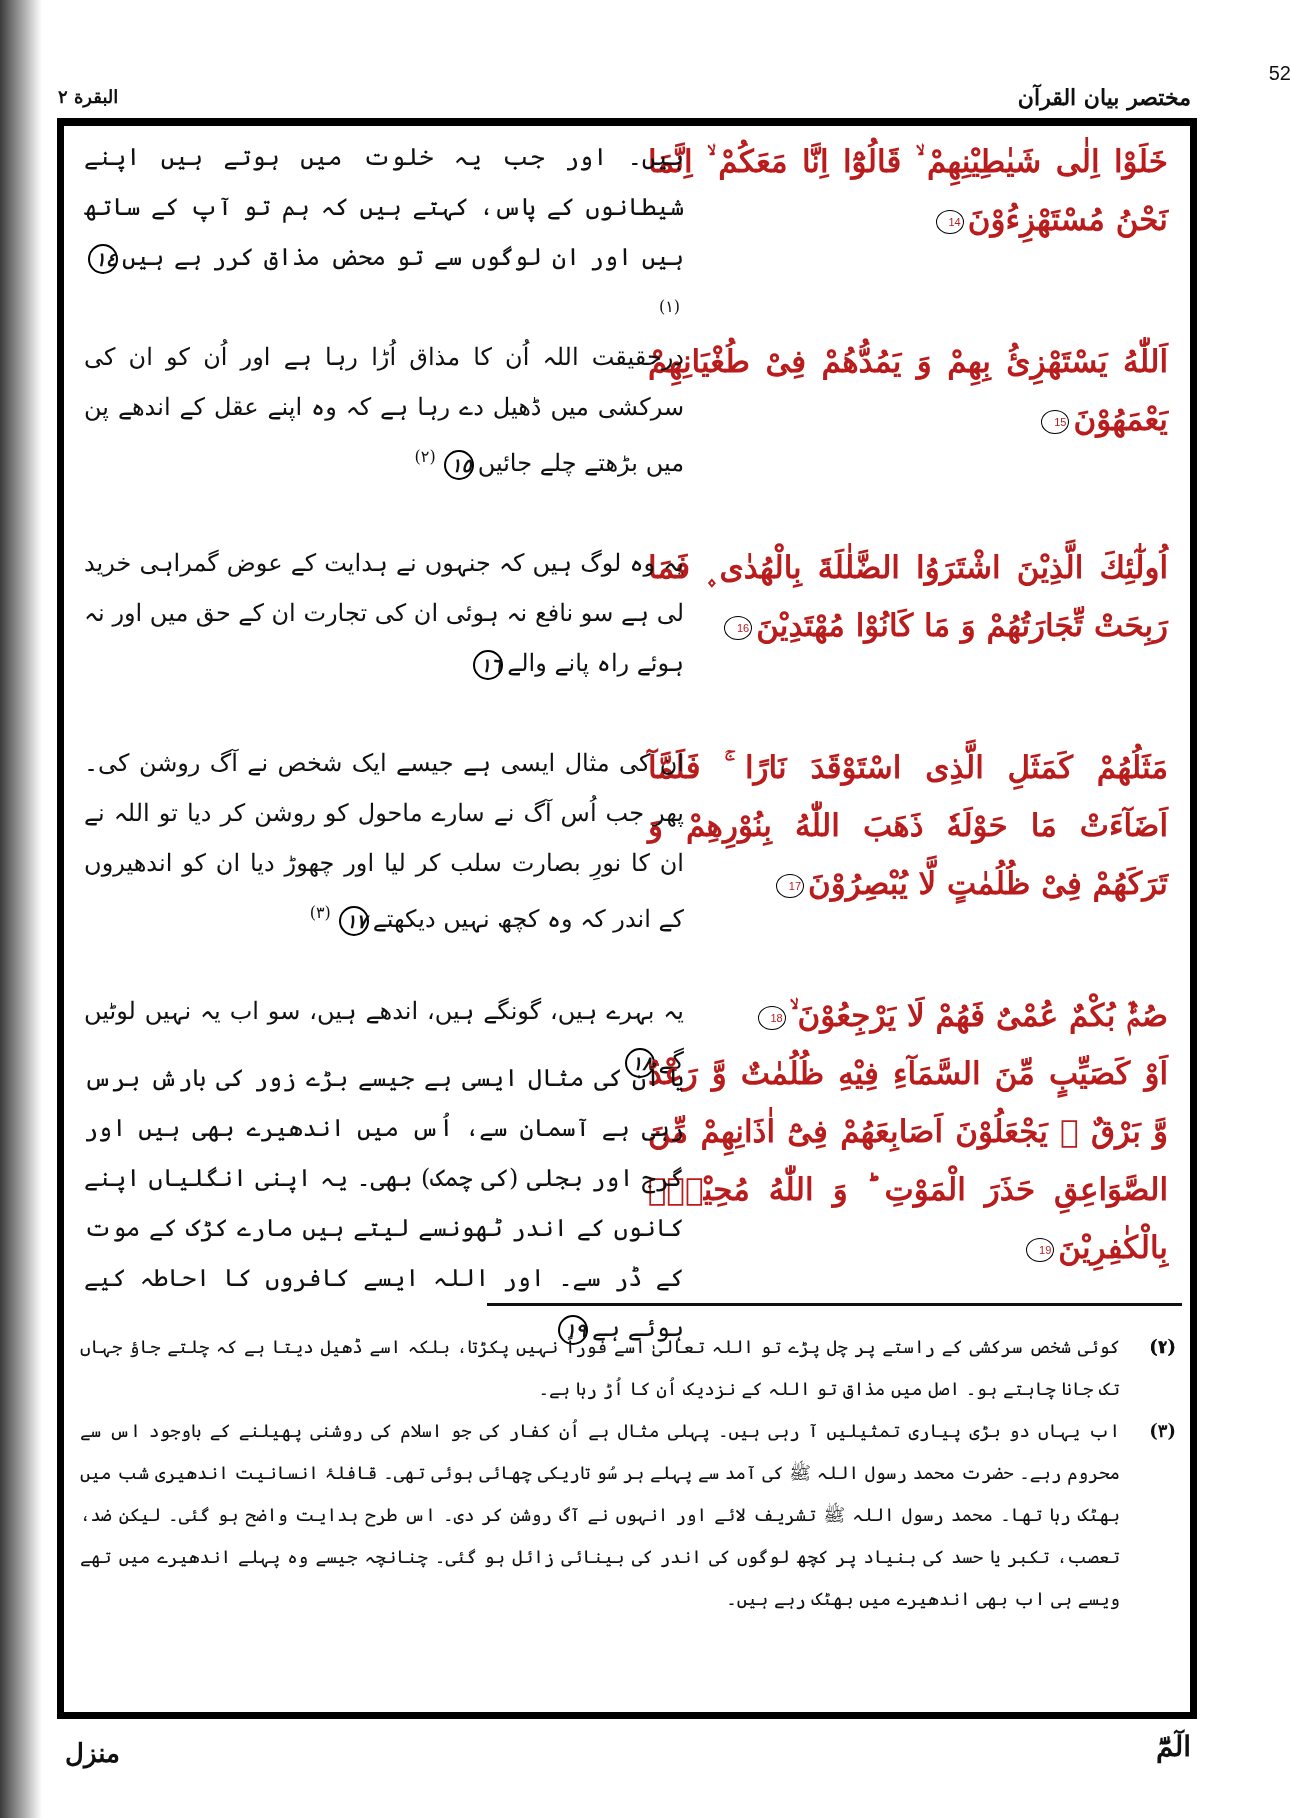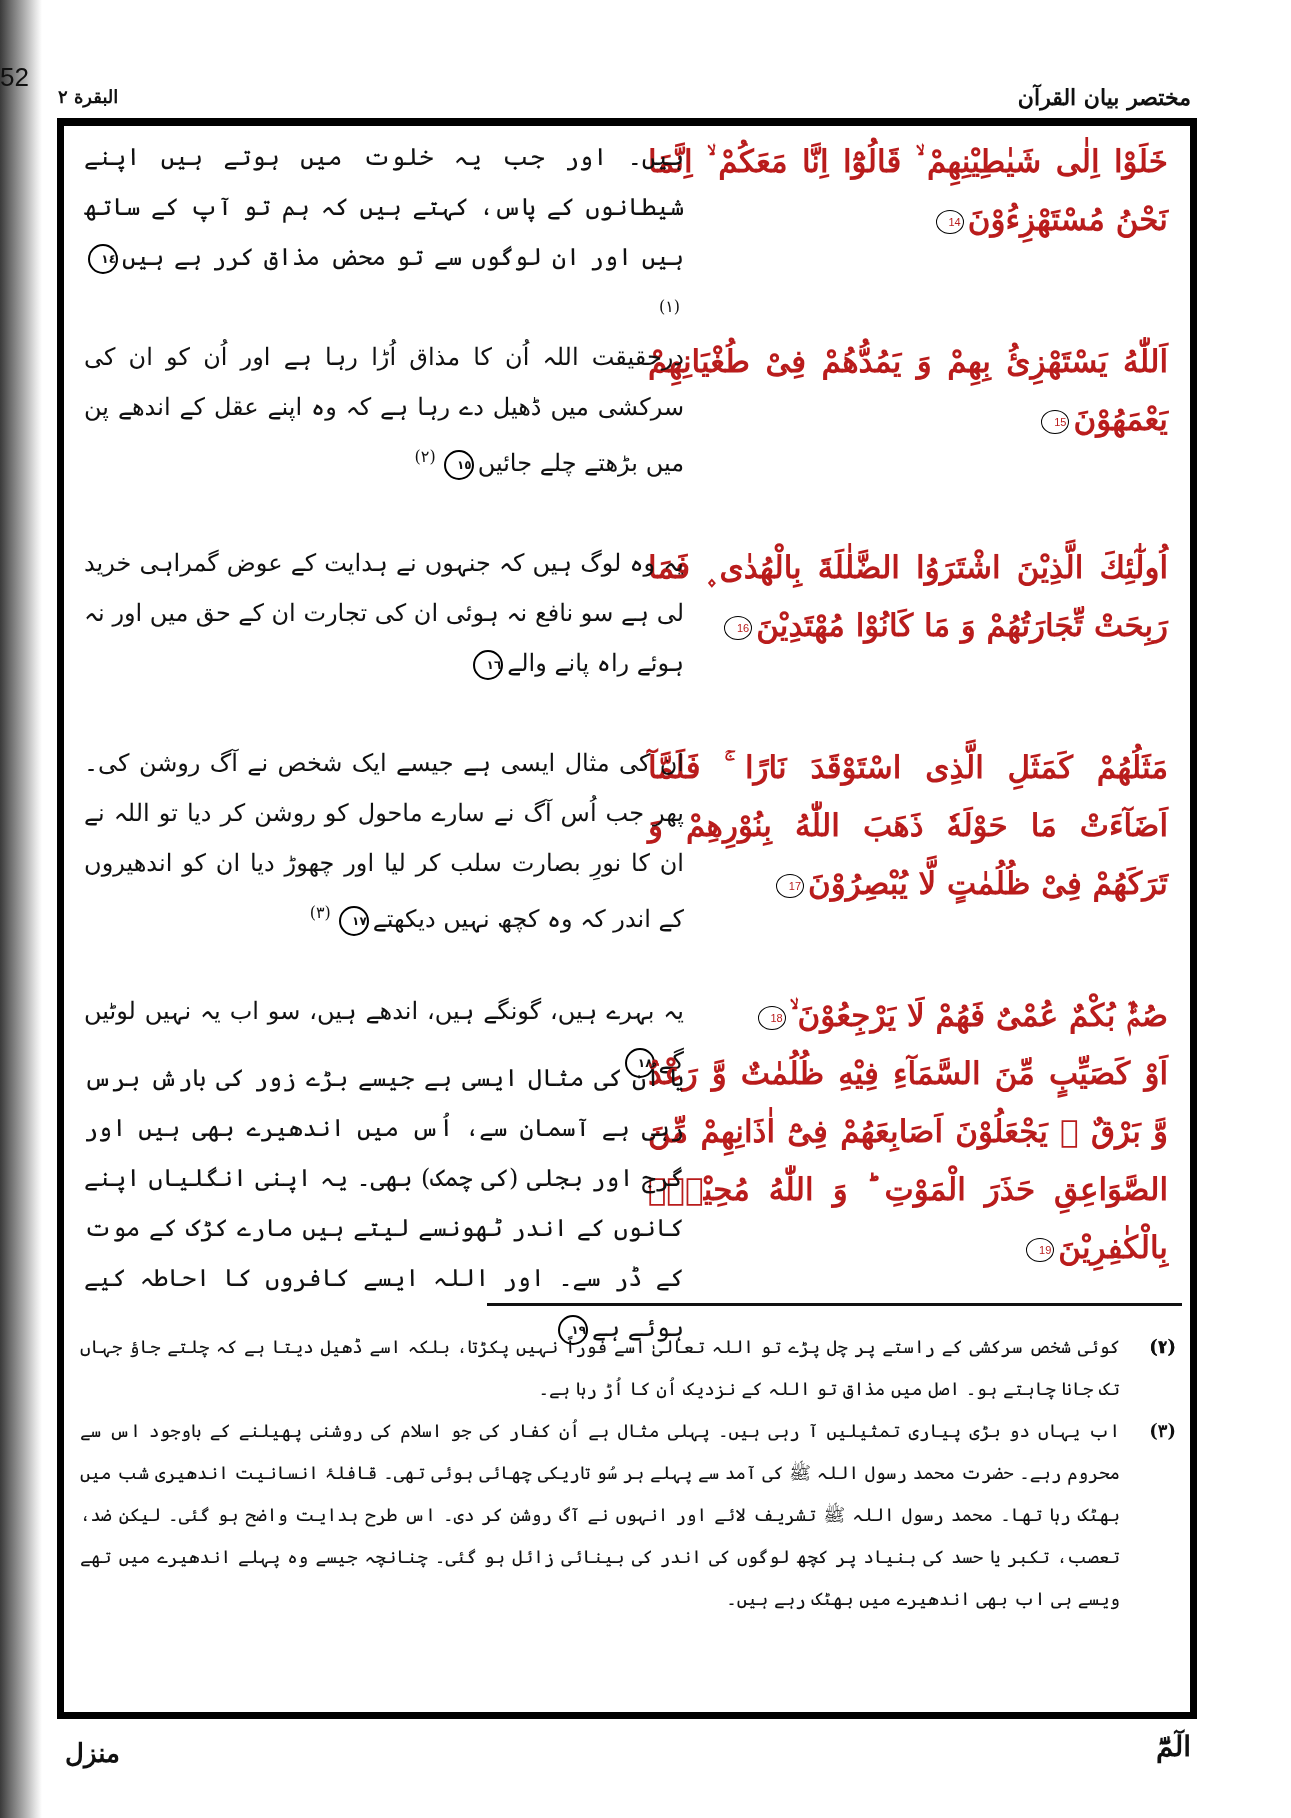--- a/index.html
+++ b/index.html
@@ -7,22 +7,22 @@
     width: 1291px; height: 1818px; position: relative; overflow: hidden;
     background: #ffffff;
     font-family: "DejaVu Sans", sans-serif;
     color: #111;
   }
   .binding-shadow {
     position: absolute; left: 0; top: 0; width: 42px; height: 1818px;
     background: linear-gradient(to right, #3a3a3a 0%, #6e6e6e 25%, #a8a8a8 55%, #e4e4e4 85%, #ffffff 100%);
   }
   .page-number {
-    position: absolute; left: 0; right: 0; top: 62px; text-align: left;
-    font-family: "Liberation Sans", sans-serif; font-size: 26px; color: #111;
+    position: absolute; left: 0; right: 0; top: 62px; text-align: right;
+    font-family: "Liberation Sans", sans-serif; font-size: 20px; color: #111;
   }
   .header-right {
     position: absolute; right: 100px; top: 84px;
     font-family: "DejaVu Serif", serif; font-size: 22px; font-weight: bold; direction: rtl; text-align: right;
   }
   .header-left {
     position: absolute; left: 58px; top: 86px;
     font-family: "DejaVu Serif", serif; font-size: 18px; font-weight: bold; direction: rtl;
   }
   .frame {
@@ -44,22 +44,22 @@
     color: #111;
   }
   .ayah-mark {
     display: inline-block; min-width: 22px; height: 22px; line-height: 22px;
     border: 1.5px solid #000; border-radius: 50%; font-size: 11px; text-align: center;
     font-family: "Liberation Sans", sans-serif; font-weight: normal; vertical-align: middle;
     margin: 0 4px; padding: 0 2px;
   }
   .ayah-mark-ur {
     display: inline-block; min-width: 26px; height: 26px; line-height: 26px;
-    border: 2.5px solid #000; border-radius: 50%; font-size: 12px; text-align: center;
-    font-family: "DejaVu Sans", sans-serif; font-weight: bold; vertical-align: middle; margin: 0 4px;
+    border: 2.5px solid #000; border-radius: 50%; font-size: 19px; text-align: center;
+    font-family: "DejaVu Sans", sans-serif; font-weight: bold; vertical-align: middle; margin: 0 4px; font-style: italic;
   }
   .fn-ref { font-size: 16px; vertical-align: super; margin: 0 4px; }
   .separator {
     position: absolute; left: 423px; right: 8px; top: 1177px; height: 3px; background: #111;
   }
   .footnotes {
     position: absolute; left: 16px; right: 14px; top: 1200px;
     direction: rtl; font-family: "DejaVu Serif", serif; font-size: 18px; line-height: 42px; color: #111;
   }
   .fn { position: relative; padding-right: 56px; text-align: justify; text-align-last: right; }

